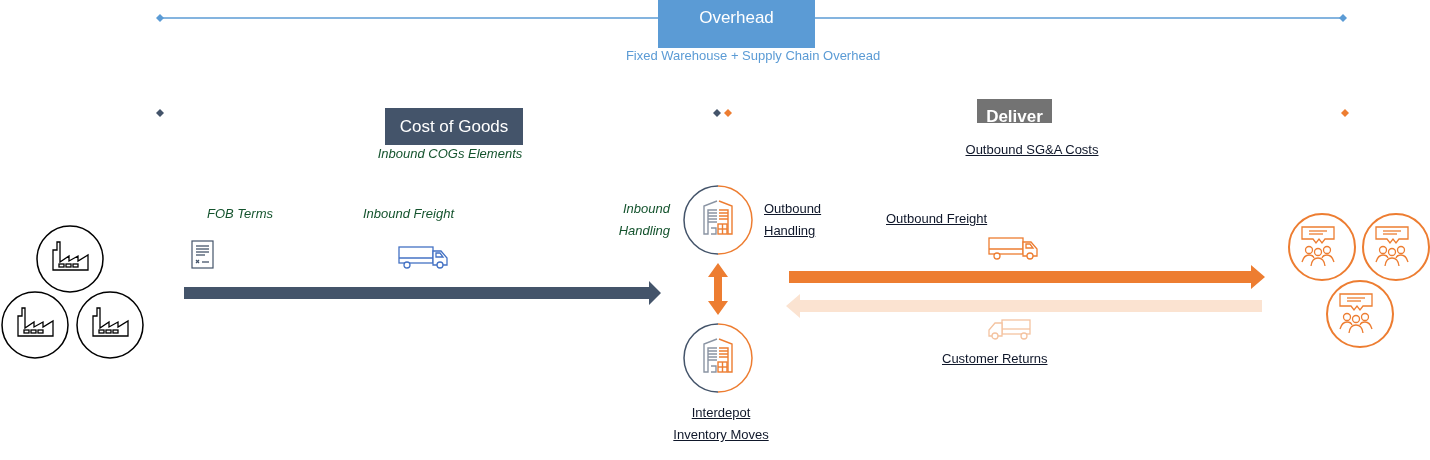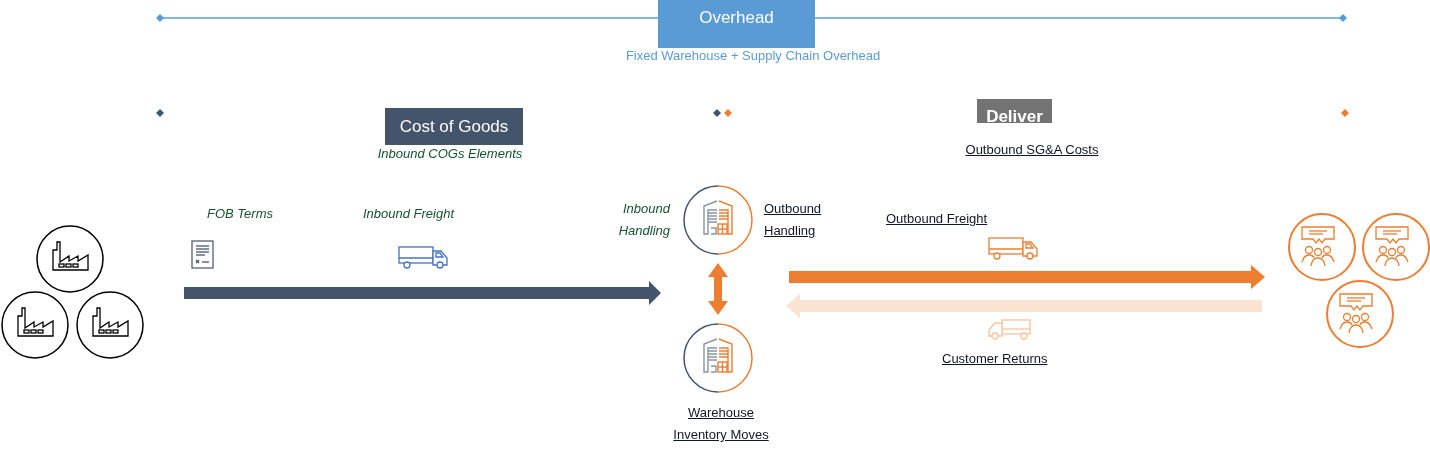--- a/index.html
+++ b/index.html
@@ -151,21 +151,21 @@
     <path d="M29 44 L34 44 L34 50 L29 50" stroke="#8a94a3"></path>
     <path d="M37 17 L50 22 L50 50 L46 50 L46 26 L37 26" stroke="#ed7d31"></path>
     <path d="M37 29 L46 29 M37 32 L46 32 M37 35 L46 35" stroke="#ed7d31"></path>
     <rect x="36" y="40" width="9" height="10" stroke="#ed7d31"></rect>
     <line x1="36" y1="45" x2="45" y2="45" stroke="#ed7d31"></line>
     <line x1="40.5" y1="40" x2="40.5" y2="50" stroke="#ed7d31"></line>
   </g>
 </svg>
 
 <div class="lbl orange center" style="left:721px;top:402px;">
-  <div>Warehouse</div>
+  <div>Interdepot</div>
   <div>Inventory Moves</div>
 </div>
 
 <div class="lbl orange" style="left:886px;top:208px;">Outbound Freight</div>
 <svg width="52" height="26" style="left:988px;top:236px">
   <g fill="#fff" stroke="#ed7d31" stroke-width="1.3">
     <rect x="1" y="2" width="34" height="16"></rect>
     <line x1="1" y1="13" x2="35" y2="13"></line>
     <path d="M35 6 L43 6 L49 13 L49 20 L35 20 Z"></path>
     <path d="M38 8 L42 8 L45 12 L38 12 Z"></path>

